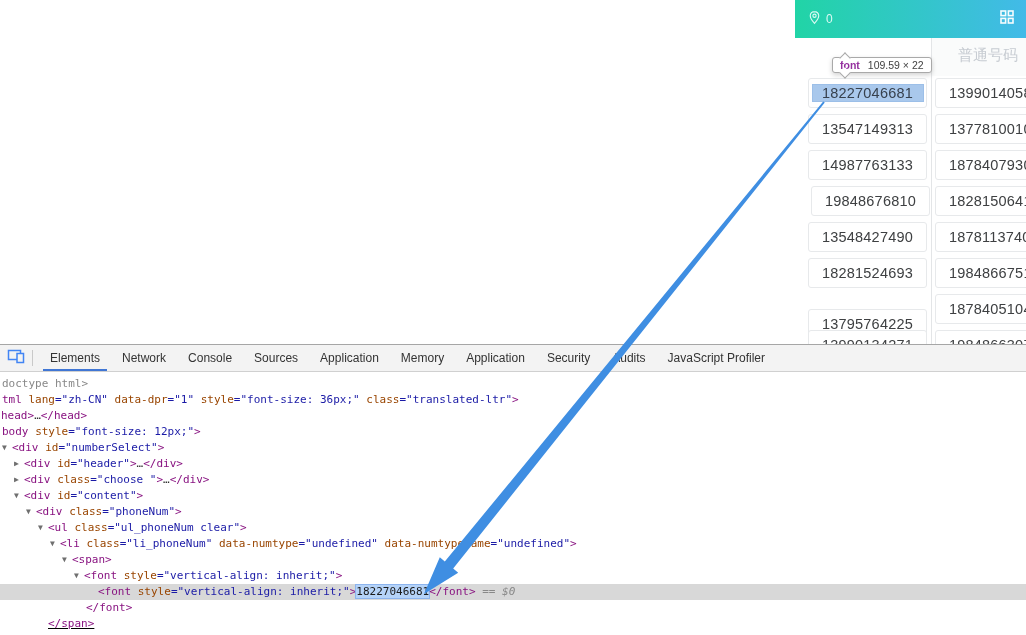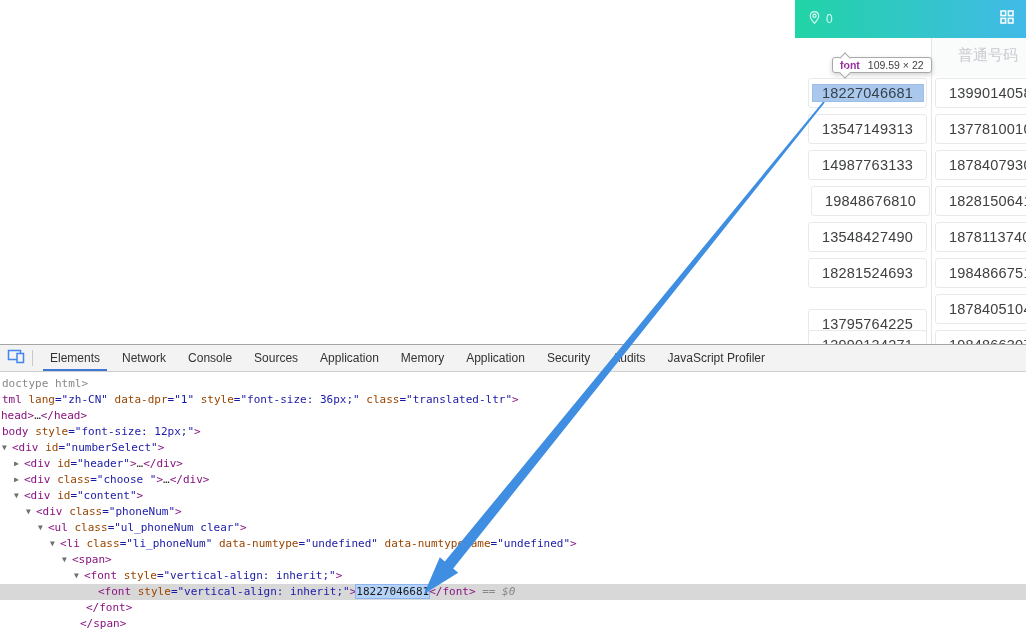--- a/index.html
+++ b/index.html
@@ -184,16 +184,16 @@
       <div class="code-line" style="padding-left: 24px;"><span class="tw" style="left: 14px;">▶</span><span class="tok-t">&lt;div </span><span class="tok-a">id</span><span class="tok-v">="header"</span><span class="tok-t">&gt;</span><span class="tok-p">…</span><span class="tok-t">&lt;/div&gt;</span></div>
       <div class="code-line" style="padding-left: 24px;"><span class="tw" style="left: 14px;">▶</span><span class="tok-t">&lt;div </span><span class="tok-a">class</span><span class="tok-v">="choose "</span><span class="tok-t">&gt;</span><span class="tok-p">…</span><span class="tok-t">&lt;/div&gt;</span></div>
       <div class="code-line" style="padding-left: 24px;"><span class="tw" style="left: 14px;">▼</span><span class="tok-t">&lt;div </span><span class="tok-a">id</span><span class="tok-v">="content"</span><span class="tok-t">&gt;</span></div>
       <div class="code-line" style="padding-left: 36px;"><span class="tw" style="left: 26px;">▼</span><span class="tok-t">&lt;div </span><span class="tok-a">class</span><span class="tok-v">="phoneNum"</span><span class="tok-t">&gt;</span></div>
       <div class="code-line" style="padding-left: 48px;"><span class="tw" style="left: 38px;">▼</span><span class="tok-t">&lt;ul </span><span class="tok-a">class</span><span class="tok-v">="ul_phoneNum clear"</span><span class="tok-t">&gt;</span></div>
       <div class="code-line" style="padding-left: 60px;"><span class="tw" style="left: 50px;">▼</span><span class="tok-t">&lt;li </span><span class="tok-a">class</span><span class="tok-v">="li_phoneNum"</span><span class="tok-p"> </span><span class="tok-a">data-numtype</span><span class="tok-v">="undefined"</span><span class="tok-p"> </span><span class="tok-a">data-numtypename</span><span class="tok-v">="undefined"</span><span class="tok-t">&gt;</span></div>
       <div class="code-line" style="padding-left: 72px;"><span class="tw" style="left: 62px;">▼</span><span class="tok-t">&lt;span&gt;</span></div>
       <div class="code-line" style="padding-left: 84px;"><span class="tw" style="left: 74px;">▼</span><span class="tok-t">&lt;font </span><span class="tok-a">style</span><span class="tok-v">="vertical-align: inherit;"</span><span class="tok-t">&gt;</span></div>
       <div class="code-line hl" style="padding-left: 98px;"><span class="tok-t">&lt;font </span><span class="tok-a">style</span><span class="tok-v">="vertical-align: inherit;"</span><span class="tok-t">&gt;</span><span class="tok-sel">18227046681</span><span class="tok-t">&lt;/font&gt;</span><span class="tok-eq"> == $0</span></div>
       <div class="code-line" style="padding-left: 86px;"><span class="tok-t">&lt;/font&gt;</span></div>
-      <div class="code-line" style="padding-left: 80px;"><span class="tok-t">&lt;/span&gt;</span></div>
+      <div class="code-line" style="padding-left: 48px; text-decoration: underline;"><span class="tok-t">&lt;/span&gt;</span></div>
       <div class="code-line" style="padding-left: 62px;"><span class="tok-t">&lt;/li&gt;</span></div>
     </div>
 </section>
 
 </body></html>

